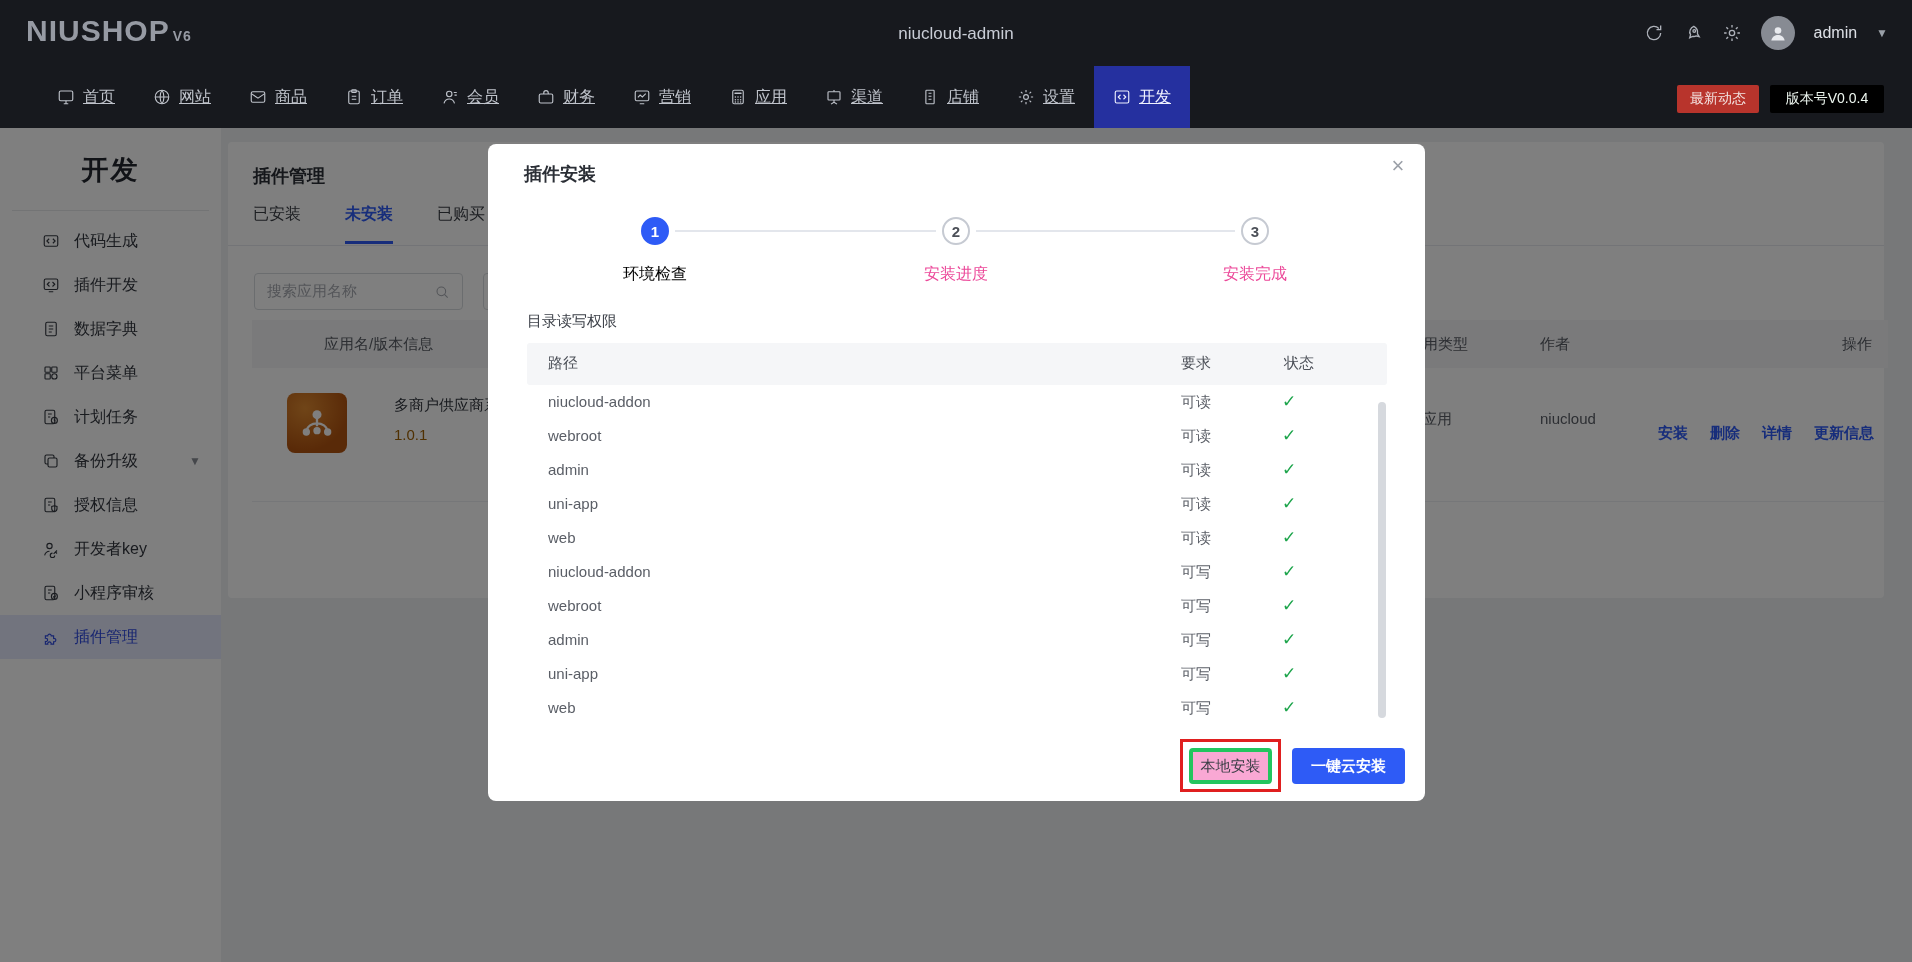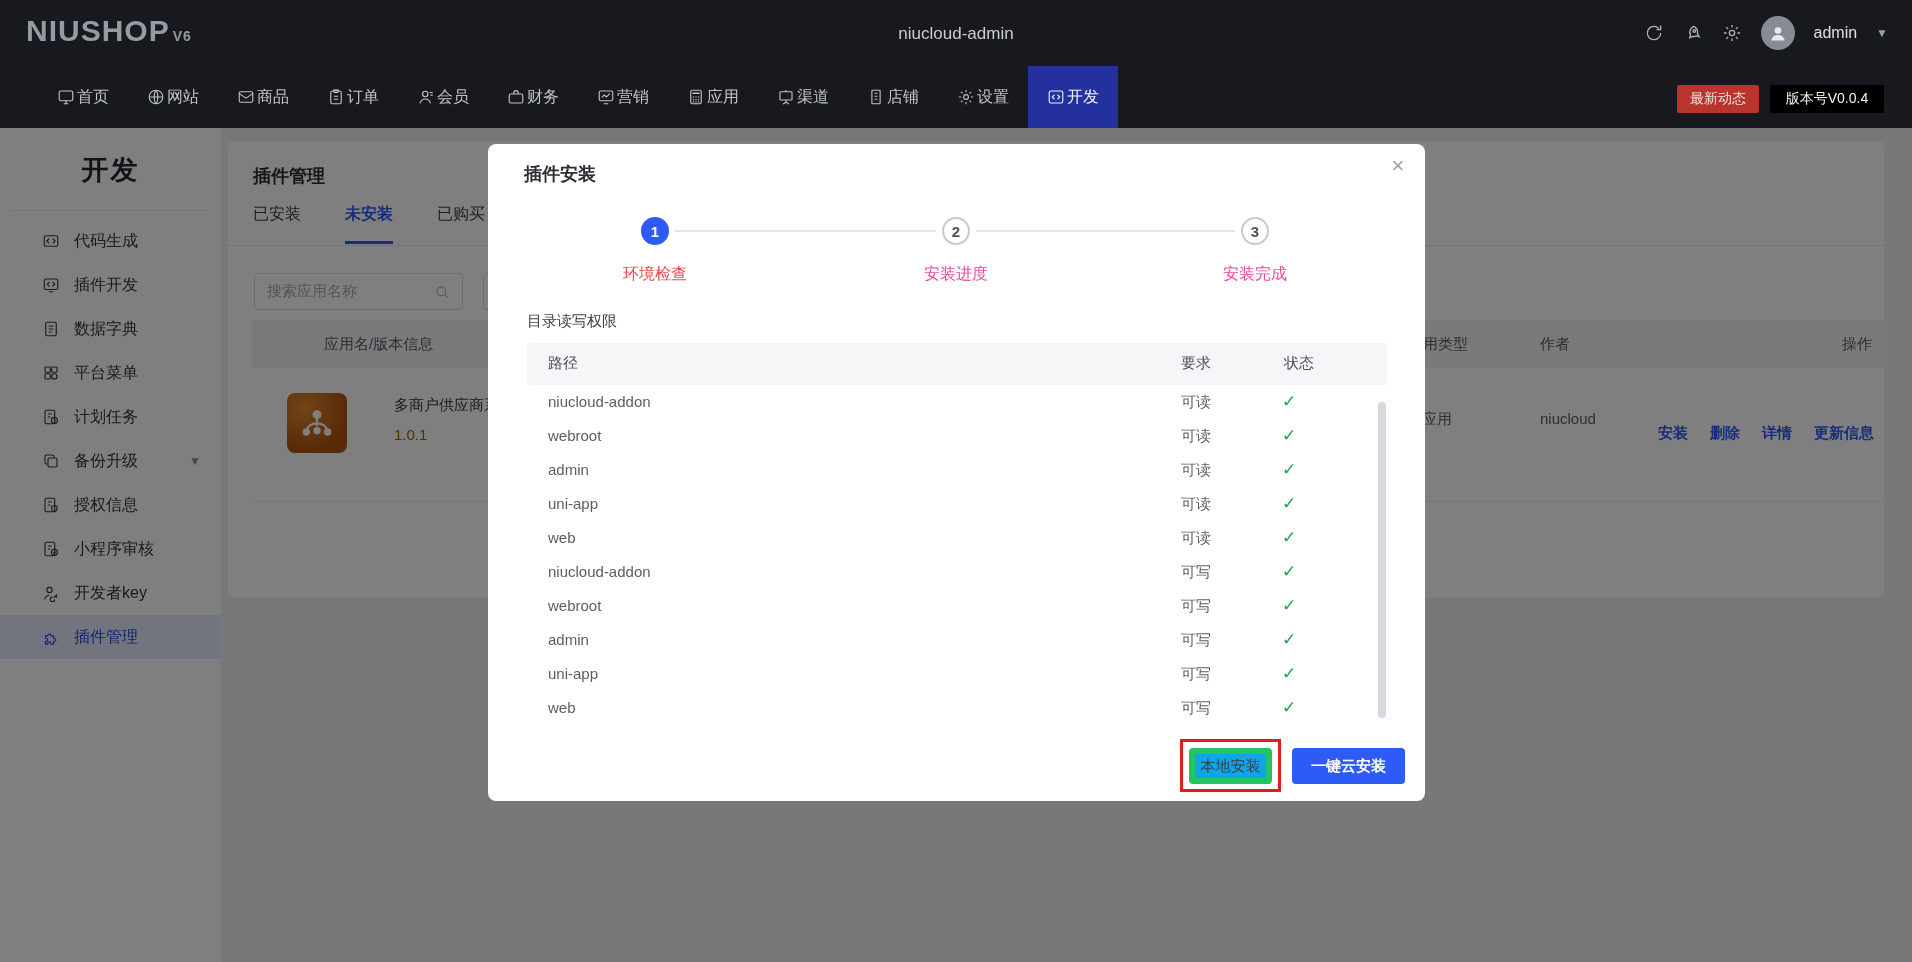--- a/index.html
+++ b/index.html
@@ -15,21 +15,21 @@
   .hdr-right { position:absolute; right:24px; top:14px; height:38px; display:flex; align-items:center; gap:19px; color:#aeb2ba; }
   .hdr-ico { width:20px; height:20px; display:inline-flex; }
   .hdr-ico svg { width:20px; height:20px; stroke:#aeb2ba; fill:none; stroke-width:1.6; }
   .avatar { width:34px; height:34px; border-radius:50%; background:#878b93; display:inline-flex; align-items:center; justify-content:center; }
   .avatar svg { width:20px; height:20px; fill:#e8eaee; }
   .admin-name { color:#dde0e6; font-size:16px; }
   .chev { color:#9aa0a8; font-size:12px; }
 
   
   .nav { position:absolute; left:0; top:66px; height:62px; display:flex; align-items:stretch; padding-left:38px; }
-  .nav-item { display:flex; align-items:center; gap:2px; color:#bfc3cb; font-size:16px; padding:0 19px; cursor:pointer; white-space:nowrap; }
+  .nav-item { display:flex; align-items:center; gap:8px; color:#bfc3cb; font-size:16px; padding:0 19px; cursor:pointer; white-space:nowrap;text-decoration:underline; }
   .nav-item svg { width:18px; height:18px; stroke:#bfc3cb; fill:none; stroke-width:1.5; }
   .nav-item.active { background:#25309f; color:#f0f2ff; }
   .nav-item.active svg { stroke:#f0f2ff; }
   .hdr-btns { position:absolute; right:28px; top:85px; display:flex; gap:11px; }
   .btn-news { width:82px; height:28px; background:#b8342c; color:#f3e3e1; font-size:14px; border:none; border-radius:2px; }
   .btn-ver  { width:114px; height:28px; background:#000000; color:#eef7f0; font-size:14px; border:none; border-radius:2px; }
 
   
   .sidebar { position:absolute; left:0; top:128px; width:221px; height:834px; background:#ffffff; z-index:5; }
   .sb-title { margin-top:24px; text-align:center; font-size:27px; font-weight:600; color:#22262e; letter-spacing:2px; }
@@ -68,35 +68,35 @@
 
   
   .overlay { position:absolute; left:0; top:128px; width:1912px; height:834px; background:rgba(0,0,0,0.5); z-index:40; }
   .modal { position:absolute; left:488px; top:144px; width:937px; height:657px; background:#ffffff; border-radius:8px; z-index:60; }
   .m-title { position:absolute; left:36px; top:18px; font-size:18px; font-weight:700; color:#2b2f36; }
   .m-close { position:absolute; left:896px; top:8px; width:28px; height:28px; color:#9ba0a8; font-size:22px; line-height:28px; text-align:center; cursor:pointer; }
   .steps { position:absolute; left:0; top:60px; width:937px; height:90px; }
   .step-c { position:absolute; top:13px; width:28px; height:28px; border-radius:50%; background:#fff; border:2px solid #c6cad2; color:#4c5058; font-size:15px; font-weight:600; display:flex; align-items:center; justify-content:center; transform:translateX(-50%); }
   .step-c.active { background:#2e5bf6; border-color:#2e5bf6; color:#fff; }
   .step-l { position:absolute; top:60px; transform:translateX(-50%); font-size:16px; color:#ec4899; white-space:nowrap; }
-  .step-l.active { color:#ef4444; }
+  .step-l.active { color:#000000; }
   .step-line { position:absolute; top:26px; height:2px; background:#e3e6ec; }
   .m-section { position:absolute; left:39px; top:168px; font-size:15px; color:#3c4048; }
   .m-thead { position:absolute; left:39px; top:199px; width:860px; height:42px; background:#f5f6f8; border-radius:3px; font-size:15px; color:#4c5058; }
   .m-th-path { position:absolute; left:21px; top:11px; }
   .m-th-req { position:absolute; left:654px; top:11px; }
   .m-th-st { position:absolute; left:757px; top:11px; }
   .m-rows { position:absolute; left:39px; top:241px; width:860px; }
   .m-row { position:relative; height:34px; }
   .m-path { position:absolute; left:21px; top:8px; font-size:15px; color:#5a5e66; }
   .m-req { position:absolute; left:654px; top:8px; font-size:15px; color:#5a5e66; }
   .m-ok { position:absolute; left:755px; top:6px; font-size:17px; font-weight:700; color:#1ea54c; }
   .m-scroll { position:absolute; left:890px; top:258px; width:8px; height:316px; background:#d6d9de; border-radius:4px; }
   .red-box { position:absolute; left:692px; top:595px; width:101px; height:53px; border:3px solid #e01f1f; z-index:5; }
-  .btn-local { position:absolute; left:701px; top:604px; width:83px; height:36px; background:#0ea5e9; border:6px solid #22c55e; border-radius:4px; font-size:15px; color:#3a3e45; z-index:6; }
+  .btn-local { position:absolute; left:701px; top:604px; width:83px; height:36px; background:#f9a8d4; border:4px solid #22c55e; border-radius:4px; font-size:15px; color:#3a3e45; z-index:6; }
   .btn-cloud { position:absolute; left:804px; top:604px; width:113px; height:36px; background:#2e5bf6; border:none; border-radius:4px; font-size:15px; font-weight:600; color:#ffffff; }
 </style>
 </head>
 <body>
 
 <div class="stage">
 
   <div class="hdr">
     <div class="logo"><span>NIUSHOP</span><small>V6</small></div>
     <div class="win-title">niucloud-admin</div>
@@ -325,38 +325,38 @@
               <path d="M8 8h5M8 12h3"></path>
               <path d="M16.5 13l3.5 1v3c0 2-1.5 3.5-3.5 4-2-.5-3.5-2-3.5-4v-3z"></path>
             </svg>
           </span>
           <span>授权信息</span>
 
         </div>
         <div class="sb-item">
           <span style="display: inline-flex; width: 18px; height: 18px;">
             <svg viewBox="0 0 24 24" style="width: inherit; height: inherit; stroke: currentcolor; fill: none;" stroke-width="1.5">
+              <circle cx="10" cy="8" r="3.5"></circle>
+              <path d="M3.5 20.5c1-3.8 3.6-5.5 6.5-5.5M14 17.5a3 3 0 1 0 3 3"></path>
+              <path d="M15.5 18.5L20 14M18 16l2 2"></path>
+            </svg>
+          </span>
+          <span>开发者key</span>
+
+        </div>
+        <div class="sb-item">
+          <span style="display: inline-flex; width: 18px; height: 18px;">
+            <svg viewBox="0 0 24 24" style="width: inherit; height: inherit; stroke: currentcolor; fill: none;" stroke-width="1.5">
               <rect x="4" y="3" width="13" height="18" rx="2"></rect>
               <path d="M8 8h5M8 12h3"></path>
               <circle cx="16.5" cy="16.5" r="4"></circle>
               <path d="M14.8 16.5l1.3 1.3 2.2-2.2"></path>
             </svg>
           </span>
           <span>小程序审核</span>
-
-        </div>
-        <div class="sb-item">
-          <span style="display: inline-flex; width: 18px; height: 18px;">
-            <svg viewBox="0 0 24 24" style="width: inherit; height: inherit; stroke: currentcolor; fill: none;" stroke-width="1.5">
-              <circle cx="10" cy="8" r="3.5"></circle>
-              <path d="M3.5 20.5c1-3.8 3.6-5.5 6.5-5.5M14 17.5a3 3 0 1 0 3 3"></path>
-              <path d="M15.5 18.5L20 14M18 16l2 2"></path>
-            </svg>
-          </span>
-          <span>开发者key</span>
 
         </div>
         <div class="sb-item active">
           <span style="display: inline-flex; width: 18px; height: 18px;">
             <svg viewBox="0 0 24 24" style="width: inherit; height: inherit; stroke: currentcolor; fill: none;" stroke-width="1.5">
               <path d="M4.5 10.5h3.2a2.3 2.3 0 1 1 4.6 0h3.2v3.4a2.3 2.3 0 1 1 0 4.4v3.2h-3.4a2.3 2.3 0 1 0-4.4 0H4.5v-3.4a2.3 2.3 0 1 0 0-4.4z"></path>
             </svg>
           </span>
           <span>插件管理</span>
 

